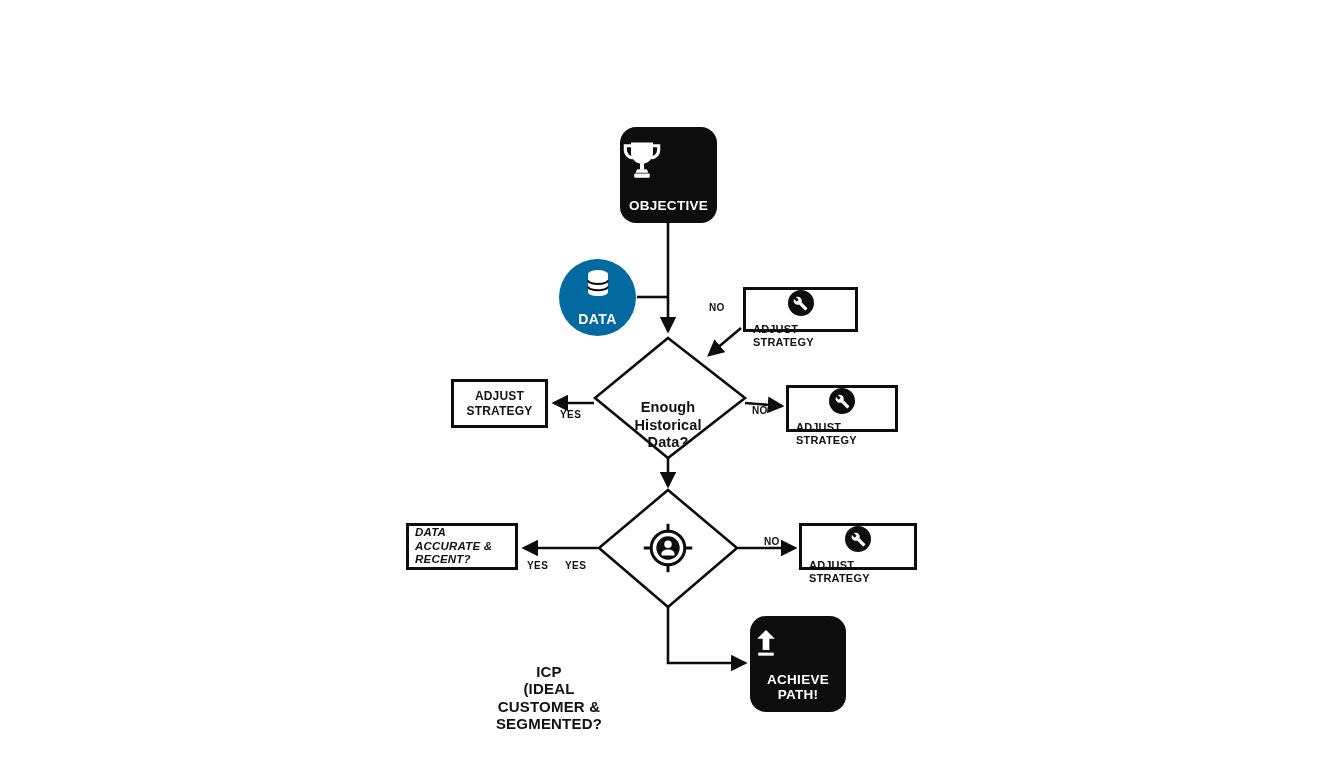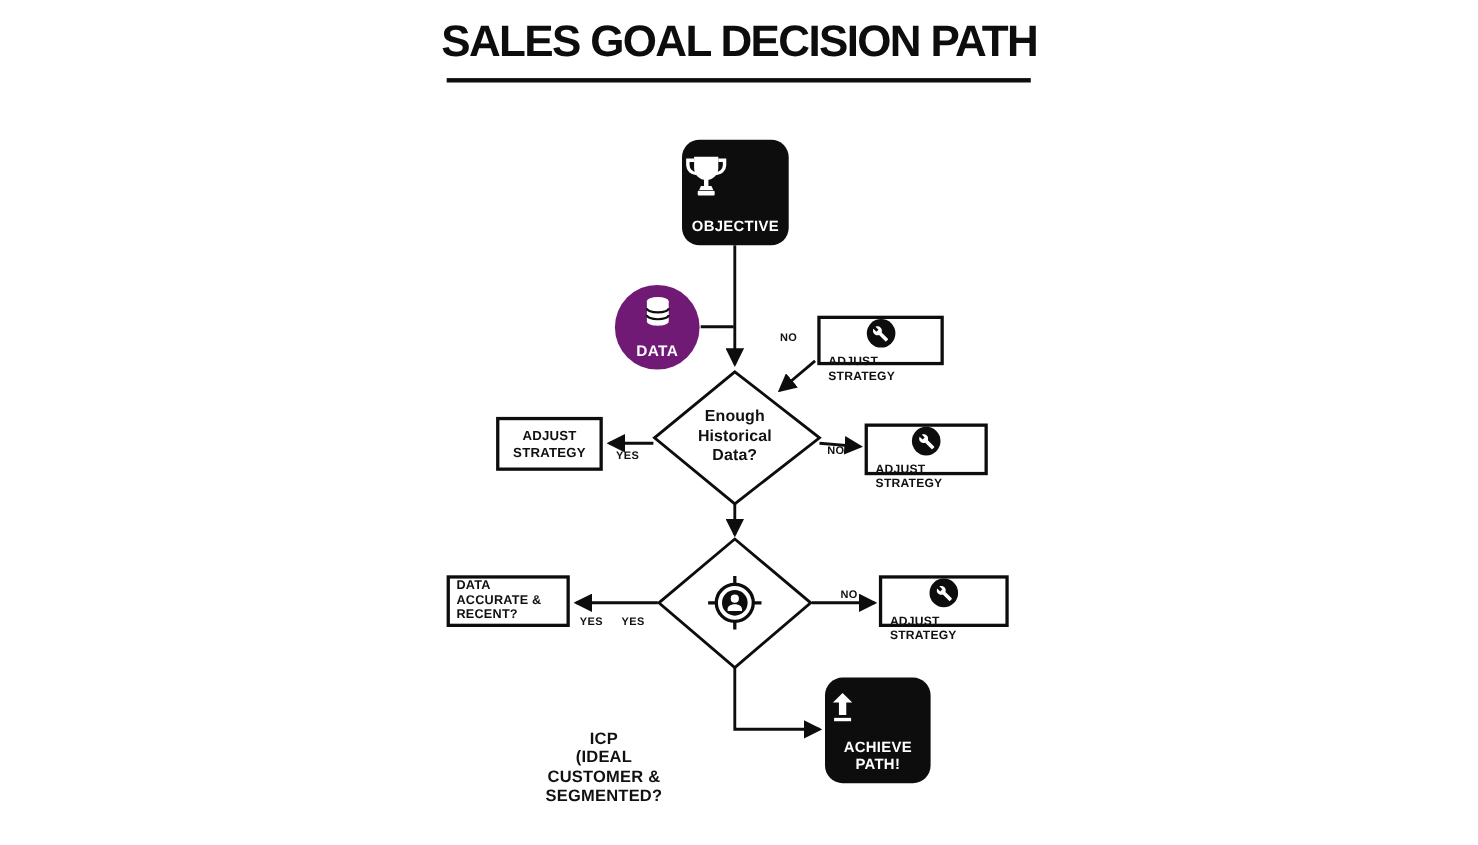--- a/index.html
+++ b/index.html
@@ -28,50 +28,50 @@
     display:flex; flex-direction:column; align-items:flex-start;
   }
   .badge .icon { margin-top:11px; }
   .badge .label {
     position:absolute; bottom:9px; left:0; right:0; text-align:center;
     font-weight:bold; font-size:13.5px; letter-spacing:.3px; line-height:1.15;
   }
 
   
   .circle-node {
-    position:absolute; background:#701a75; color:#fff; border-radius:50%;
+    position:absolute; background:#0369a1; color:#fff; border-radius:50%;
     display:flex; flex-direction:column; align-items:center;
   }
   .circle-node .icon { margin-top:7px; }
   .circle-node .label {
     position:absolute; bottom:9px; left:0; right:0; text-align:center;
     font-weight:bold; font-size:14px; letter-spacing:.4px;
   }
 
   
   .box {
     position:absolute; background:#fff; border:3px solid #0d0d0d;
     box-sizing:border-box; display:flex; align-items:center;flex-direction:column;
   }
   .box .txt { font-weight:bold; font-size:11px; line-height:1.18; letter-spacing:.2px; }
   .box.icon-box { padding:0 7px; gap:7px; }
   .box.text-only { justify-content:center; text-align:center; }
   .box.text-only .txt { font-size:12px; }
   .box.q { padding:0 6px; }
-  .box.q .txt { font-size:11.5px; }
+  .box.q .txt { font-size:11.5px;font-style:italic; }
 
   .wrench {
     width:26px; height:26px; border-radius:50%; background:#0d0d0d;
     display:flex; align-items:center; justify-content:center; flex:0 0 auto;
   }
 
   
   .diamond-label {
     position:absolute; text-align:center; font-weight:bold;
-    font-size:14.5px; line-height:1.22; letter-spacing:.1px;
+    font-size:14.5px; line-height:1.22; letter-spacing:.1px;margin-top:28px;
   }
 
   
   .elabel { position:absolute; font-weight:bold; font-size:10px; letter-spacing:.4px; }
 
   
   .note {
     position:absolute; text-align:center; font-weight:bold; font-size:15px;
     line-height:1.16; white-space:pre-line; letter-spacing:.2px;
   }
@@ -99,24 +99,20 @@
       <line x1="741" y1="328" x2="709" y2="355" marker-end="url(#arrow)"></line>
       <line x1="594" y1="403" x2="554" y2="403" marker-end="url(#arrow)"></line>
       <line x1="745" y1="403" x2="782" y2="406" marker-end="url(#arrow)"></line>
       <line x1="668" y1="458" x2="668" y2="486" marker-end="url(#arrow)"></line>
       <line x1="598" y1="548" x2="524" y2="548" marker-end="url(#arrow)"></line>
       <line x1="738" y1="548" x2="795" y2="548" marker-end="url(#arrow)"></line>
       <polyline points="668,607 668,663 745,663" marker-end="url(#arrow)"></polyline>
     </g>
   </svg>
 
-  <div class="title-wrap">
-    <h1>SALES GOAL DECISION PATH</h1>
-    <div class="rule"></div>
-  </div>
 
   <div class="badge" style="left:620px; top:127px; width:97px; height:96px;">
     <span class="icon">
       <svg viewBox="0 0 24 24" width="44" height="44">
         <path fill="#fff" d="M6 2.5h12v5.5a6 6 0 0 1-12 0z"></path>
         <path fill="none" stroke="#fff" stroke-width="1.7" d="M6 4.2H2.9v2.4A4.3 4.3 0 0 0 7.2 10.8M18 4.2h3.1v2.4a4.3 4.3 0 0 1-4.3 4.2"></path>
         <rect fill="#fff" x="10.9" y="13" width="2.2" height="4.2"></rect>
         <path fill="#fff" d="M9.4 17h5.2l.9 2H8.5z"></path>
         <rect fill="#fff" x="7.8" y="19.3" width="8.4" height="2.4" rx="0.5"></rect>
       </svg>

